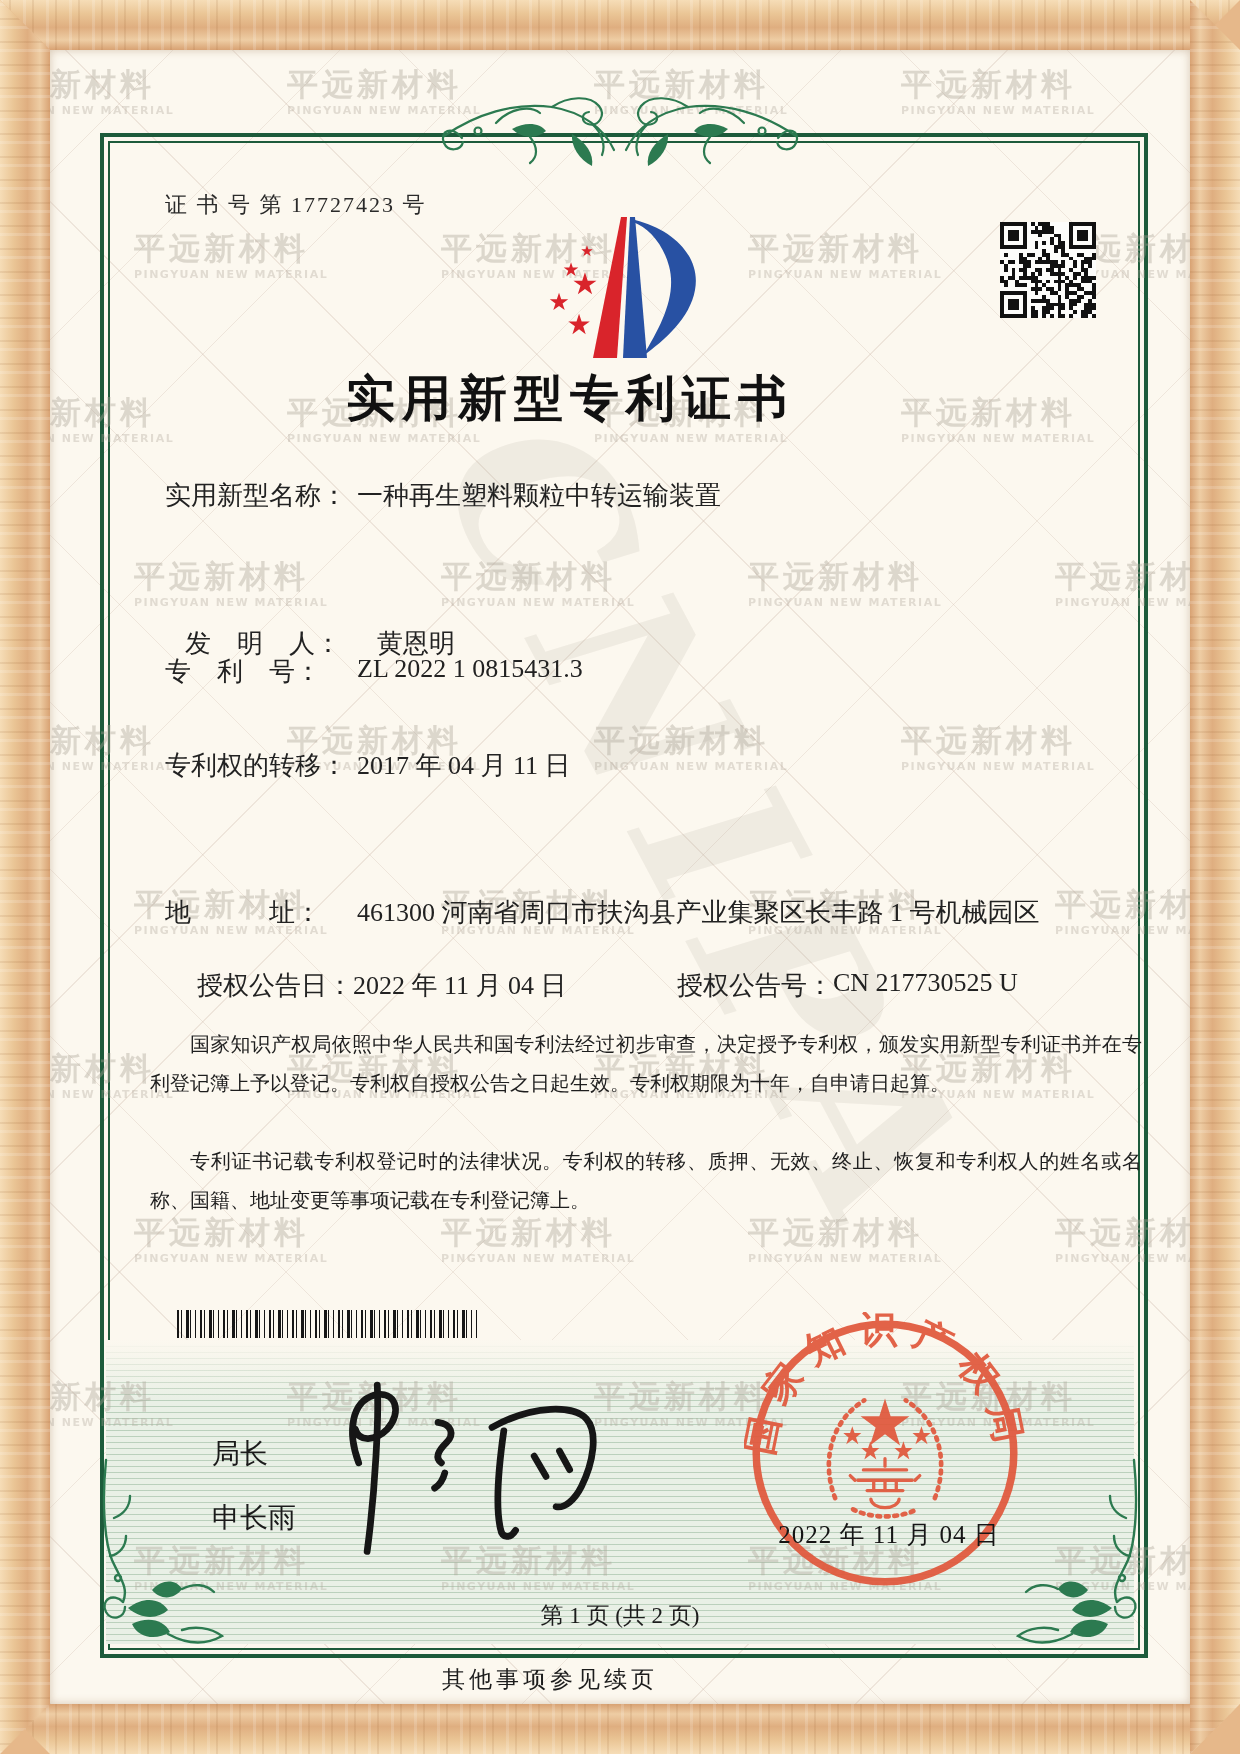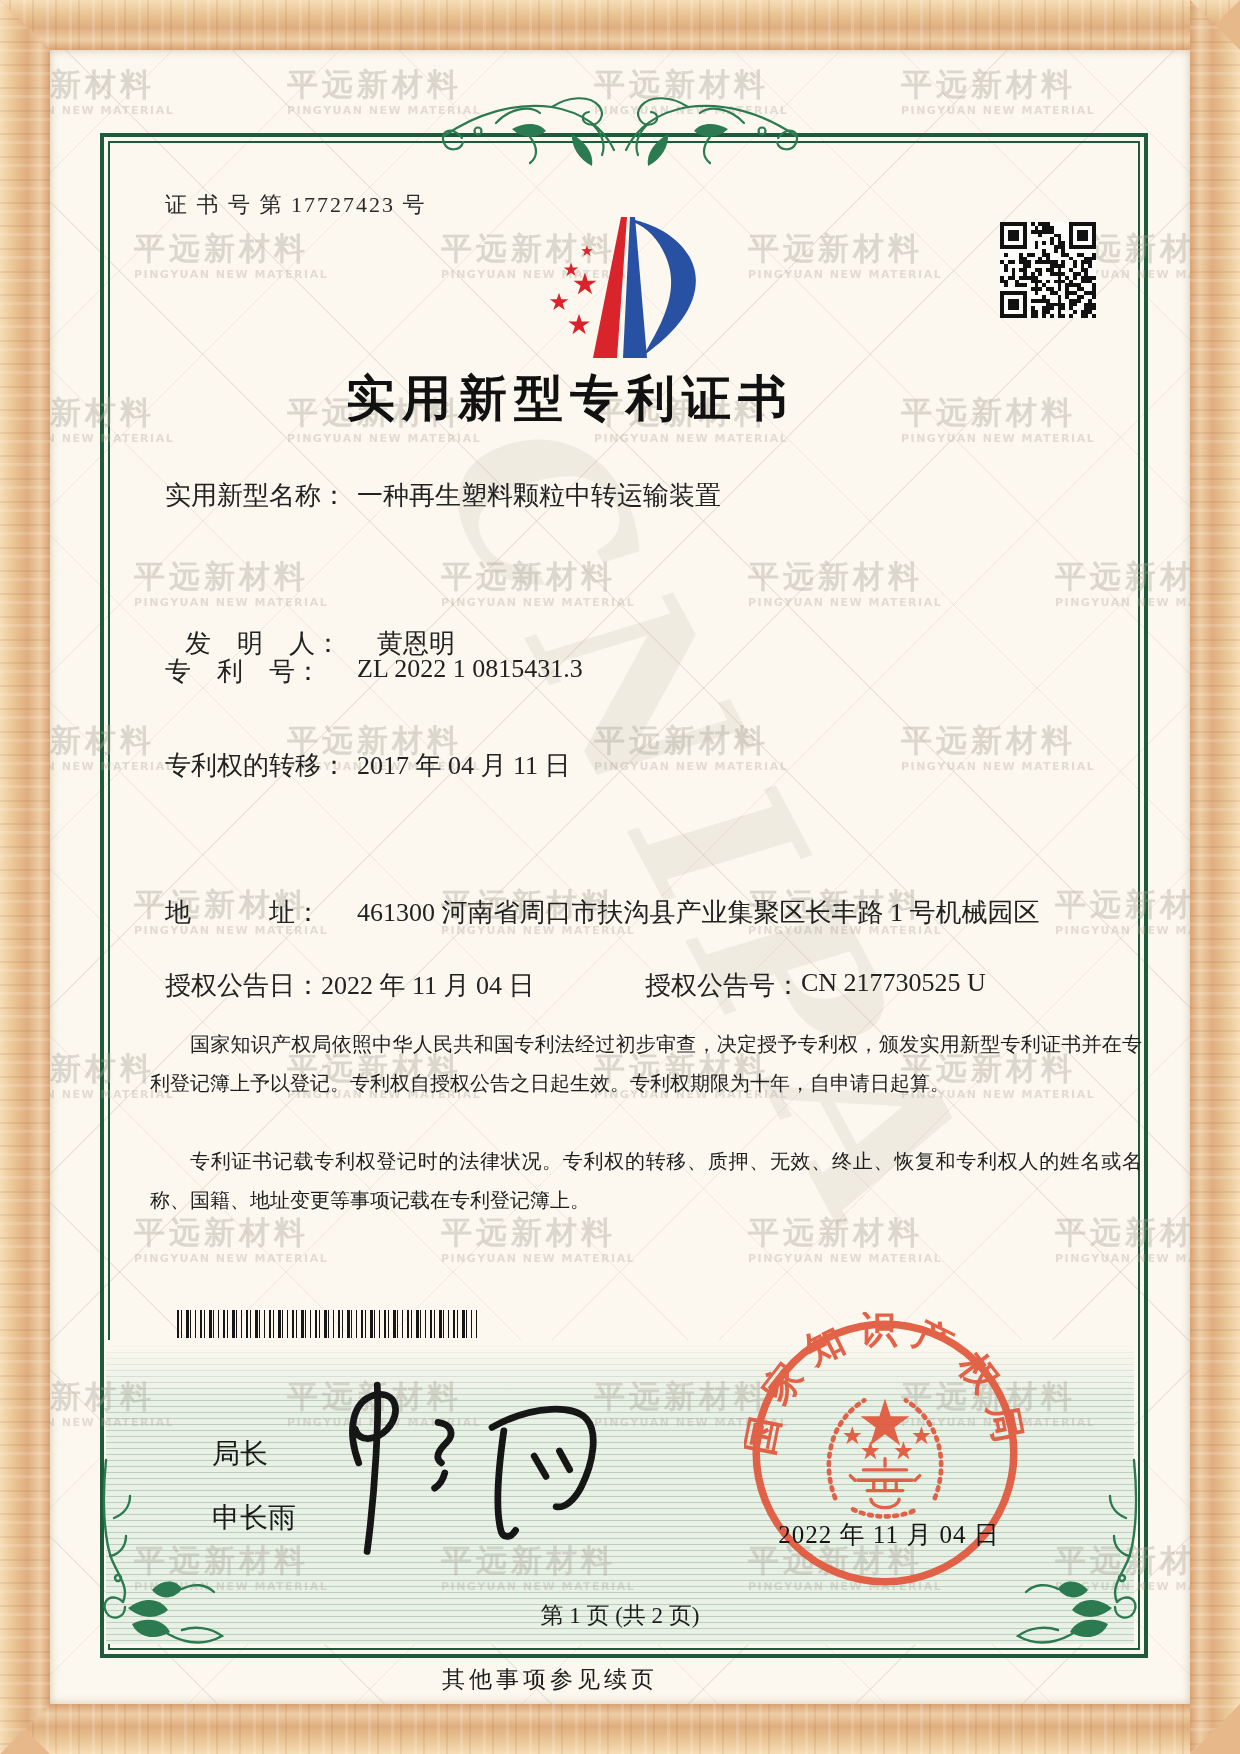--- a/index.html
+++ b/index.html
@@ -578,21 +578,21 @@
       <div class="f-row" style="top:698px;">
         <span class="f-label">专利权的转移：</span>
         <span class="f-value">2017 年 04 月 11 日</span>
       </div>
       <div class="f-row" style="top:845px;">
         <span class="f-label">地　　　址：</span>
         <span class="f-value">461300  河南省周口市扶沟县产业集聚区长丰路 1 号机械园区</span>
       </div>
 
       <div class="f-row" style="top:918px;">
-        <span class="grant-col" style="width:480px;">
+        <span class="grant-col" style="width:480px;margin-left:32px;">
           <span>授权公告日：</span>
           <span>2022 年 11 月 04 日</span>
         </span>
         <span class="grant-col">
           <span>授权公告号：</span>
           <span>CN 217730525 U</span>
         </span>
       </div>
 
       <div class="body-par" style="top:975px;">国家知识产权局依照中华人民共和国专利法经过初步审查，决定授予专利权，颁发实用新型专利证书并在专利登记簿上予以登记。专利权自授权公告之日起生效。专利权期限为十年，自申请日起算。</div>

